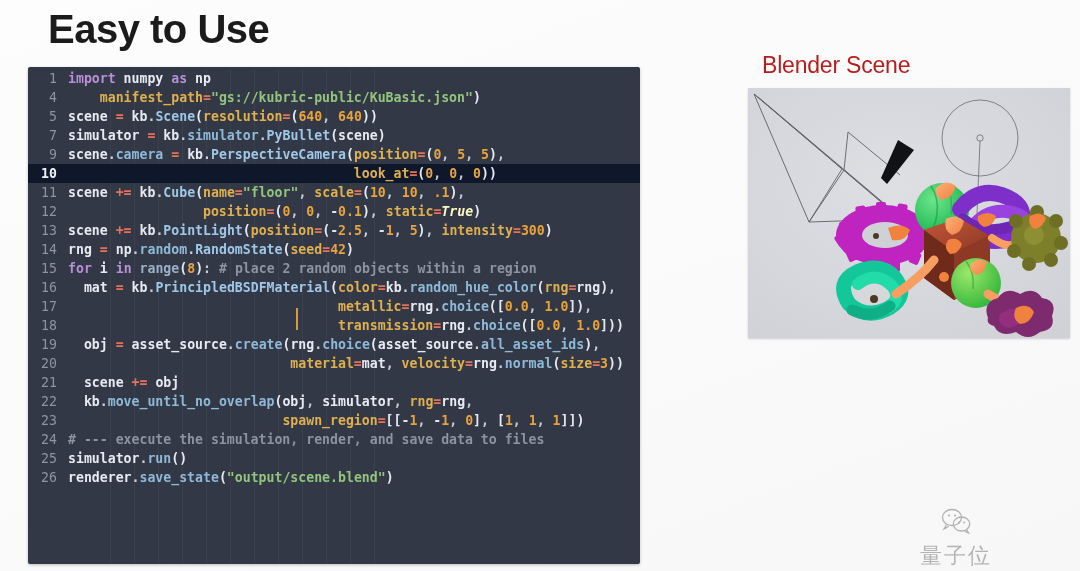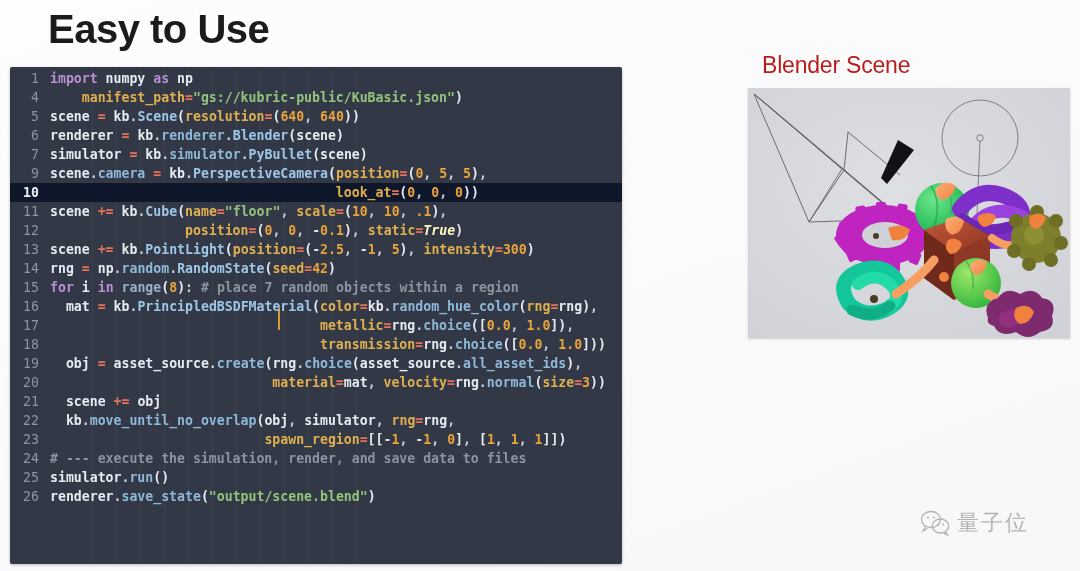--- a/index.html
+++ b/index.html
@@ -36,21 +36,21 @@
     top: 52px;
     font-size: 23px;
     font-weight: 400;
     color: #b91c1c;
     letter-spacing: -0.2px;
   }
 
   
   .code-panel {
     position: absolute;
-    left: 10px;
+    left: 28px;
     top: 67px;
     width: 612px;
     height: 497px;
     background: #323845;
     border-radius: 2px;
     box-shadow: 0 1px 3px rgba(0,0,0,0.25);
     overflow: hidden;
   }
   .code-scroll {
     position: relative;
@@ -139,20 +139,21 @@
 
   
   .watermark {
     position: absolute;
     left: 920px;
     top: 508px;
     display: flex;
     align-items: center;
     gap: 7px;
     opacity: 0.62;
+    flex-direction: column;
   }
   .wm-text {
     font-size: 22px;
     color: #8a8a8a;
     letter-spacing: 2px;
     font-family: "DejaVu Sans", sans-serif;
   }
 </style>
 </head>
 <body>
@@ -170,29 +171,28 @@
     <div class="guide" style="left:226px"></div>
     <div class="guide" style="left:250px"></div>
     <div class="guide" style="left:274px"></div>
     <div class="guide" style="left:298px"></div>
     <div class="guide" style="left:322px"></div>
     <div class="guide" style="left:346px"></div>
     <div class="caret"></div>
   <div class="code-line"><span class="ln">1</span><span class="src"><span class="t-kw">import</span> <span class="t-var">numpy</span> <span class="t-kw">as</span> <span class="t-var">np</span></span></div>
       <div class="code-line"><span class="ln">4</span><span class="src">    <span class="t-kwarg">manifest_path</span><span class="t-op">=</span><span class="t-str">"gs://kubric-public/KuBasic.json"</span><span class="t-paren">)</span></span></div>
       <div class="code-line"><span class="ln">5</span><span class="src"><span class="t-var">scene</span> <span class="t-op">=</span> <span class="t-var">kb</span><span class="t-punct">.</span><span class="t-cls">Scene</span><span class="t-paren">(</span><span class="t-kwarg">resolution</span><span class="t-op">=</span><span class="t-paren">(</span><span class="t-num">640</span><span class="t-punct">,</span> <span class="t-num">640</span><span class="t-paren">)</span><span class="t-paren">)</span></span></div>
-      <div class="code-line"><span class="ln">6</span><span class="src"><span class="t-var">renderer</span> <span class="t-op">=</span> <span class="t-var">kb</span><span class="t-punct">.</span><span class="t-attr">renderer</span><span class="t-punct">.</span><span class="t-cls">Blender</span><span class="t-paren">(</span><span class="t-var">scene</span><span class="t-paren">)</span></span></div>
       <div class="code-line"><span class="ln">7</span><span class="src"><span class="t-var">simulator</span> <span class="t-op">=</span> <span class="t-var">kb</span><span class="t-punct">.</span><span class="t-attr">simulator</span><span class="t-punct">.</span><span class="t-cls">PyBullet</span><span class="t-paren">(</span><span class="t-var">scene</span><span class="t-paren">)</span></span></div>
       <div class="code-line"><span class="ln">9</span><span class="src"><span class="t-var">scene</span><span class="t-punct">.</span><span class="t-attr">camera</span> <span class="t-op">=</span> <span class="t-var">kb</span><span class="t-punct">.</span><span class="t-cls">PerspectiveCamera</span><span class="t-paren">(</span><span class="t-kwarg">position</span><span class="t-op">=</span><span class="t-paren">(</span><span class="t-num">0</span><span class="t-punct">,</span> <span class="t-num">5</span><span class="t-punct">,</span> <span class="t-num">5</span><span class="t-paren">)</span><span class="t-punct">,</span></span></div>
       <div class="code-line current"><span class="ln">10</span><span class="src">                                    <span class="t-kwarg">look_at</span><span class="t-op">=</span><span class="t-paren">(</span><span class="t-num">0</span><span class="t-punct">,</span> <span class="t-num">0</span><span class="t-punct">,</span> <span class="t-num">0</span><span class="t-paren">)</span><span class="t-paren">)</span></span></div>
       <div class="code-line"><span class="ln">11</span><span class="src"><span class="t-var">scene</span> <span class="t-op">+</span><span class="t-op">=</span> <span class="t-var">kb</span><span class="t-punct">.</span><span class="t-cls">Cube</span><span class="t-paren">(</span><span class="t-kwarg">name</span><span class="t-op">=</span><span class="t-str">"floor"</span><span class="t-punct">,</span> <span class="t-kwarg">scale</span><span class="t-op">=</span><span class="t-paren">(</span><span class="t-num">10</span><span class="t-punct">,</span> <span class="t-num">10</span><span class="t-punct">,</span> <span class="t-num">.1</span><span class="t-paren">)</span><span class="t-punct">,</span></span></div>
       <div class="code-line"><span class="ln">12</span><span class="src">                 <span class="t-kwarg">position</span><span class="t-op">=</span><span class="t-paren">(</span><span class="t-num">0</span><span class="t-punct">,</span> <span class="t-num">0</span><span class="t-punct">,</span> -<span class="t-num">0.1</span><span class="t-paren">)</span><span class="t-punct">,</span> <span class="t-kwarg">static</span><span class="t-op">=</span><span class="t-true">True</span><span class="t-paren">)</span></span></div>
       <div class="code-line"><span class="ln">13</span><span class="src"><span class="t-var">scene</span> <span class="t-op">+</span><span class="t-op">=</span> <span class="t-var">kb</span><span class="t-punct">.</span><span class="t-cls">PointLight</span><span class="t-paren">(</span><span class="t-kwarg">position</span><span class="t-op">=</span><span class="t-paren">(</span>-<span class="t-num">2.5</span><span class="t-punct">,</span> -<span class="t-num">1</span><span class="t-punct">,</span> <span class="t-num">5</span><span class="t-paren">)</span><span class="t-punct">,</span> <span class="t-kwarg">intensity</span><span class="t-op">=</span><span class="t-num">300</span><span class="t-paren">)</span></span></div>
       <div class="code-line"><span class="ln">14</span><span class="src"><span class="t-var">rng</span> <span class="t-op">=</span> <span class="t-var">np</span><span class="t-punct">.</span><span class="t-attr">random</span><span class="t-punct">.</span><span class="t-cls">RandomState</span><span class="t-paren">(</span><span class="t-kwarg">seed</span><span class="t-op">=</span><span class="t-num">42</span><span class="t-paren">)</span></span></div>
-      <div class="code-line"><span class="ln">15</span><span class="src"><span class="t-kw">for</span> <span class="t-var">i</span> <span class="t-kw">in</span> <span class="t-builtin">range</span><span class="t-paren">(</span><span class="t-num">8</span><span class="t-paren">)</span><span class="t-punct">:</span> <span class="t-cmt"># place 7 random objects within a region</span></span></div>
+      <div class="code-line"><span class="ln">15</span><span class="src"><span class="t-kw">for</span> <span class="t-var">i</span> <span class="t-kw">in</span> <span class="t-builtin">range</span><span class="t-paren">(</span><span class="t-num">8</span><span class="t-paren">)</span><span class="t-punct">:</span> <span class="t-cmt"># place 2 random objects within a region</span></span></div>
       <div class="code-line"><span class="ln">16</span><span class="src">  <span class="t-var">mat</span> <span class="t-op">=</span> <span class="t-var">kb</span><span class="t-punct">.</span><span class="t-cls">PrincipledBSDFMaterial</span><span class="t-paren">(</span><span class="t-kwarg">color</span><span class="t-op">=</span><span class="t-var">kb</span><span class="t-punct">.</span><span class="t-attr">random_hue_color</span><span class="t-paren">(</span><span class="t-kwarg">rng</span><span class="t-op">=</span><span class="t-var">rng</span><span class="t-paren">)</span><span class="t-punct">,</span></span></div>
       <div class="code-line"><span class="ln">17</span><span class="src">                                  <span class="t-kwarg">metallic</span><span class="t-op">=</span><span class="t-var">rng</span><span class="t-punct">.</span><span class="t-attr">choice</span><span class="t-paren">(</span><span class="t-paren">[</span><span class="t-num">0.0</span><span class="t-punct">,</span> <span class="t-num">1.0</span><span class="t-paren">]</span><span class="t-paren">)</span><span class="t-punct">,</span></span></div>
       <div class="code-line"><span class="ln">18</span><span class="src">                                  <span class="t-kwarg">transmission</span><span class="t-op">=</span><span class="t-var">rng</span><span class="t-punct">.</span><span class="t-attr">choice</span><span class="t-paren">(</span><span class="t-paren">[</span><span class="t-num">0.0</span><span class="t-punct">,</span> <span class="t-num">1.0</span><span class="t-paren">]</span><span class="t-paren">)</span><span class="t-paren">)</span></span></div>
       <div class="code-line"><span class="ln">19</span><span class="src">  <span class="t-var">obj</span> <span class="t-op">=</span> <span class="t-var">asset_source</span><span class="t-punct">.</span><span class="t-attr">create</span><span class="t-paren">(</span><span class="t-var">rng</span><span class="t-punct">.</span><span class="t-attr">choice</span><span class="t-paren">(</span><span class="t-var">asset_source</span><span class="t-punct">.</span><span class="t-attr">all_asset_ids</span><span class="t-paren">)</span><span class="t-punct">,</span></span></div>
       <div class="code-line"><span class="ln">20</span><span class="src">                            <span class="t-kwarg">material</span><span class="t-op">=</span><span class="t-var">mat</span><span class="t-punct">,</span> <span class="t-kwarg">velocity</span><span class="t-op">=</span><span class="t-var">rng</span><span class="t-punct">.</span><span class="t-attr">normal</span><span class="t-paren">(</span><span class="t-kwarg">size</span><span class="t-op">=</span><span class="t-num">3</span><span class="t-paren">)</span><span class="t-paren">)</span></span></div>
       <div class="code-line"><span class="ln">21</span><span class="src">  <span class="t-var">scene</span> <span class="t-op">+</span><span class="t-op">=</span> <span class="t-var">obj</span></span></div>
       <div class="code-line"><span class="ln">22</span><span class="src">  <span class="t-var">kb</span><span class="t-punct">.</span><span class="t-attr">move_until_no_overlap</span><span class="t-paren">(</span><span class="t-var">obj</span><span class="t-punct">,</span> <span class="t-var">simulator</span><span class="t-punct">,</span> <span class="t-kwarg">rng</span><span class="t-op">=</span><span class="t-var">rng</span><span class="t-punct">,</span></span></div>
       <div class="code-line"><span class="ln">23</span><span class="src">                           <span class="t-kwarg">spawn_region</span><span class="t-op">=</span><span class="t-paren">[</span><span class="t-paren">[</span>-<span class="t-num">1</span><span class="t-punct">,</span> -<span class="t-num">1</span><span class="t-punct">,</span> <span class="t-num">0</span><span class="t-paren">]</span><span class="t-punct">,</span> <span class="t-paren">[</span><span class="t-num">1</span><span class="t-punct">,</span> <span class="t-num">1</span><span class="t-punct">,</span> <span class="t-num">1</span><span class="t-paren">]</span><span class="t-paren">]</span><span class="t-paren">)</span></span></div>
       <div class="code-line"><span class="ln">24</span><span class="src"><span class="t-cmt"># --- execute the simulation, render, and save data to files</span></span></div>
       <div class="code-line"><span class="ln">25</span><span class="src"><span class="t-var">simulator</span><span class="t-punct">.</span><span class="t-attr">run</span><span class="t-paren">(</span><span class="t-paren">)</span></span></div>

